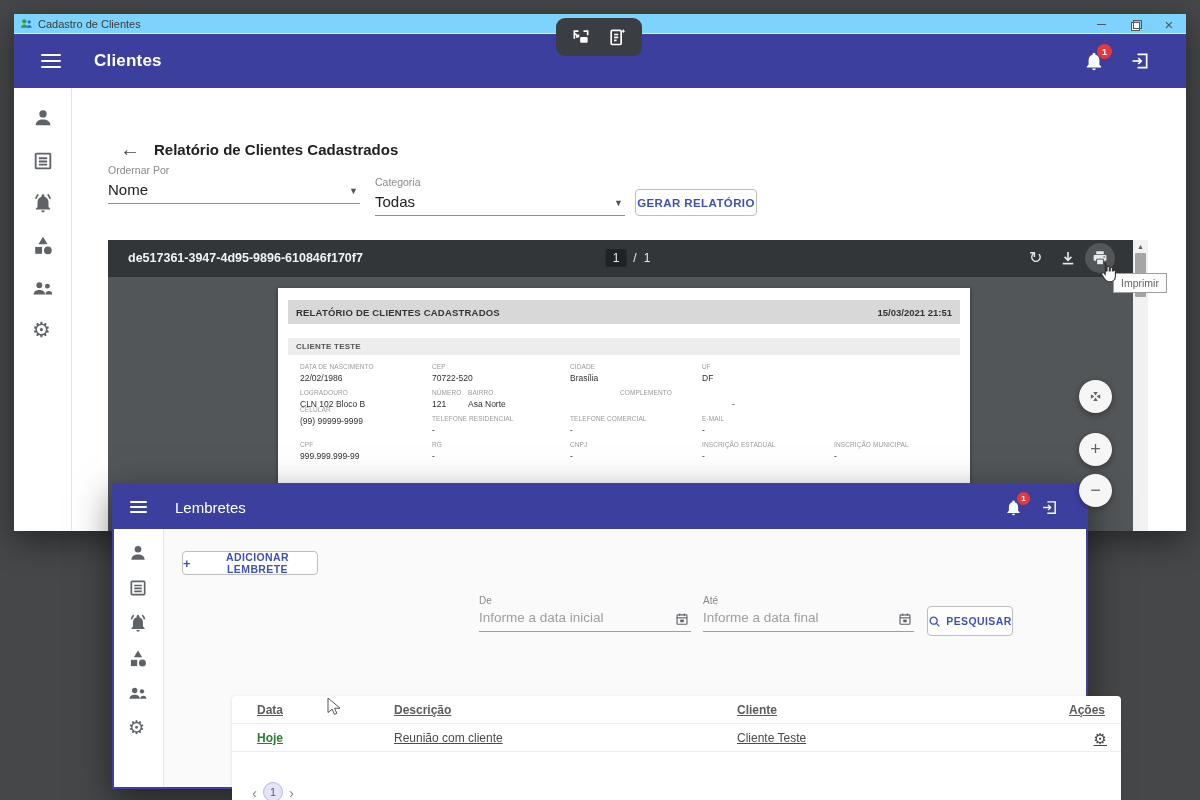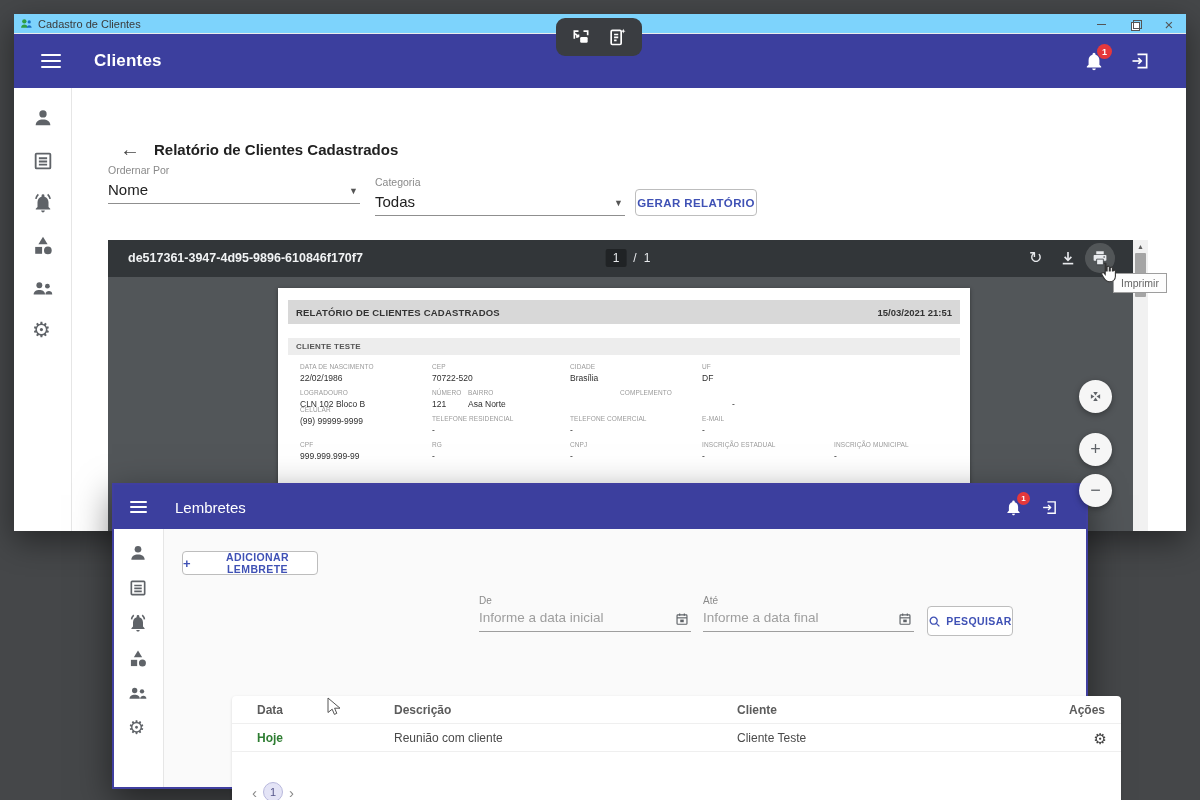--- a/index.html
+++ b/index.html
@@ -91,21 +91,21 @@
   .lfield .f-label { font-size:10px; color:#8a8a8a; display:block; }
   .lfield input { border:none; outline:none; background:transparent; width:100%; font-size:13.5px; color:#444; margin-top:4px;
     font-family:"Liberation Sans","DejaVu Sans",sans-serif; }
   .lfield input::placeholder { color:#9e9e9e; }
   .lfield .f-underline { position:absolute; left:0; right:0; bottom:0; height:1px; background:#9e9e9e; }
   .cal-icon { position:absolute; right:2px; bottom:6px; width:14px; height:14px; color:#5f6368; }
 
   .card { position:absolute; left:68px; top:167px; width:889px; height:112px; background:#fff;
     border-radius:4px; box-shadow:0 1px 3px rgba(0,0,0,.14); }
   .trow { position:absolute; left:0; right:0; height:28px; border-bottom:1px solid #efefef; }
-  .tcell { position:absolute; top:7px; font-size:12px; color:#4a4a4a; }
+  .tcell { position:absolute; top:7px; font-size:12px; color:#4a4a4a;text-decoration:underline; }
   .thead .tcell { color:#5c5c5c; font-weight:bold; }
   .pagination { position:absolute; left:14px; top:86px; display:flex; align-items:center; }
   .pg-arrow { font-size:15px; color:#888; padding:0 6px; }
   .pg-num { width:20px; height:20px; border-radius:50%; background:#e4e4f6; border:1px solid #b9b9dd;
     color:#55558a; font-size:11px; display:flex; align-items:center; justify-content:center; }
 
   
   .overlay-pill { position:absolute; left:556px; top:18px; width:86px; height:38px; background:#3a3d41;
     border-radius:9px; z-index:70; display:flex; align-items:center; justify-content:space-evenly; color:#fff; }
   .overlay-pill svg { width:20px; height:20px; }

